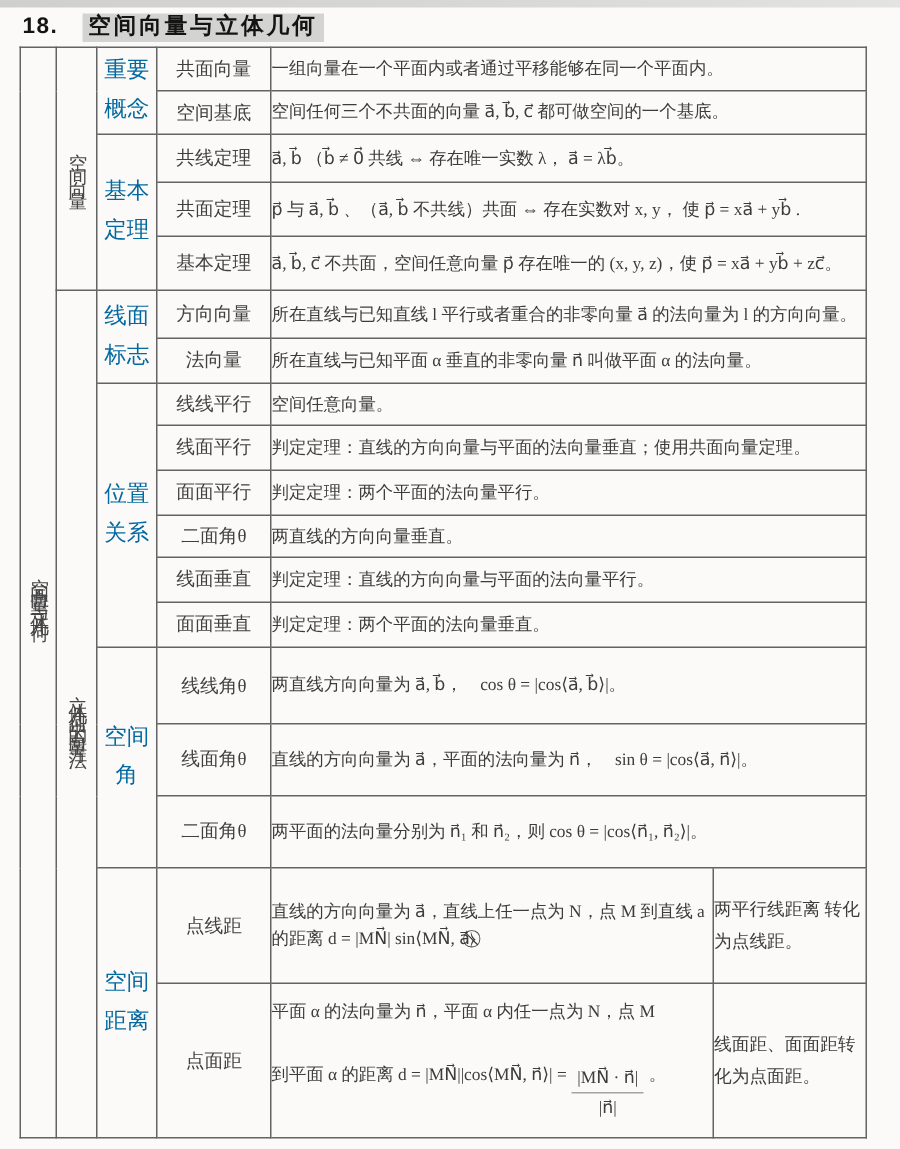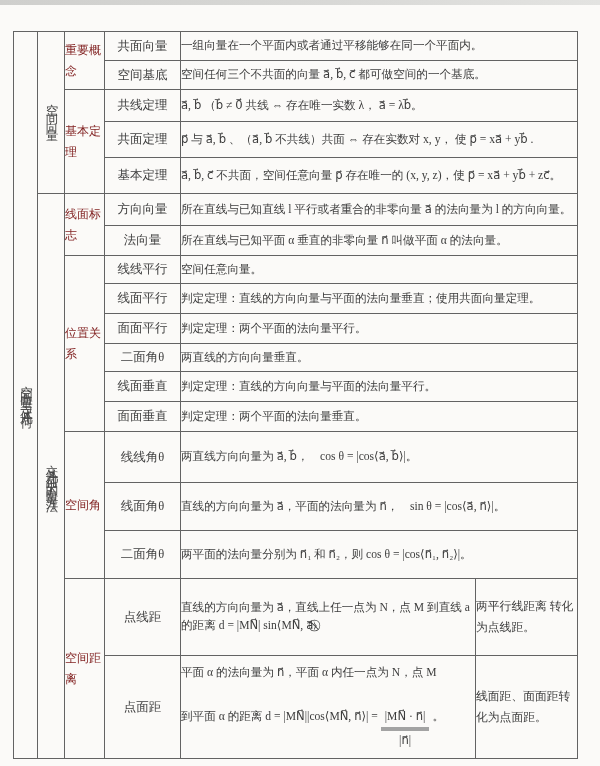--- a/index.html
+++ b/index.html
@@ -21,36 +21,39 @@
   .sheet{position:absolute;left:13px;top:31px;}
   table.grid{border-collapse:collapse;table-layout:fixed;width:564px;}
   table.grid td{border:1px solid #636363;padding:0;vertical-align:middle;}
   .v-cell{text-align:center;}
   .v-text{
     writing-mode:vertical-lr;text-orientation:upright;display:inline-block;
     font-size:12.5px;letter-spacing:3px;color:#454545;line-height:1.1;
   }
   .v-text.loose{letter-spacing:9px;}
   .v-text.mid{letter-spacing:4px;}
-  .grp{font-size:12px;line-height:1.7;padding:2px 3px;color:#7f1d1d;}
+  .grp{text-align:center;font-size:15px;line-height:1.7;padding:2px 3px;color:#0369a1;}
   .rowlab{text-align:center;font-size:12.5px;color:#404040;padding:2px 3px;}
   .content{font-size:11.6px;line-height:1.55;padding:3px 6px;color:#3c3c3c;}
   .note{font-size:11.8px;line-height:1.8;padding:4px 7px;color:#3c3c3c;}
   .fline{display:flex;align-items:center;flex-wrap:nowrap;}
   .frac{display:inline-flex;flex-direction:column;align-items:center;margin:0 3px;vertical-align:middle;}
-  .frac .num{display:block;border-bottom:4px solid #a3a3a3;padding:0 4px 1px 4px;margin-top:24px;}
+  .frac .num{display:block;border-bottom:1px solid #a3a3a3;padding:0 4px 1px 4px;margin-top:24px;}
   .frac .den{display:block;padding-top:1px;}
   .mline{margin:2px 0;}
 </style>
 </head>
 <body>
 
 <div class="page">
   <div class="top-strip"></div>
 
+  <div class="doc-title">
+    <span class="title-number">18.</span><span class="title-text">空间向量与立体几何</span>
+  </div>
 
   <div class="sheet">
     <table class="grid">
       <colgroup>
         <col style="width:24px">
           <col style="width:27px">
           <col style="width:40px">
         <col style="width:76px">
           <col style="width:295px">
           <col style="width:102px">

